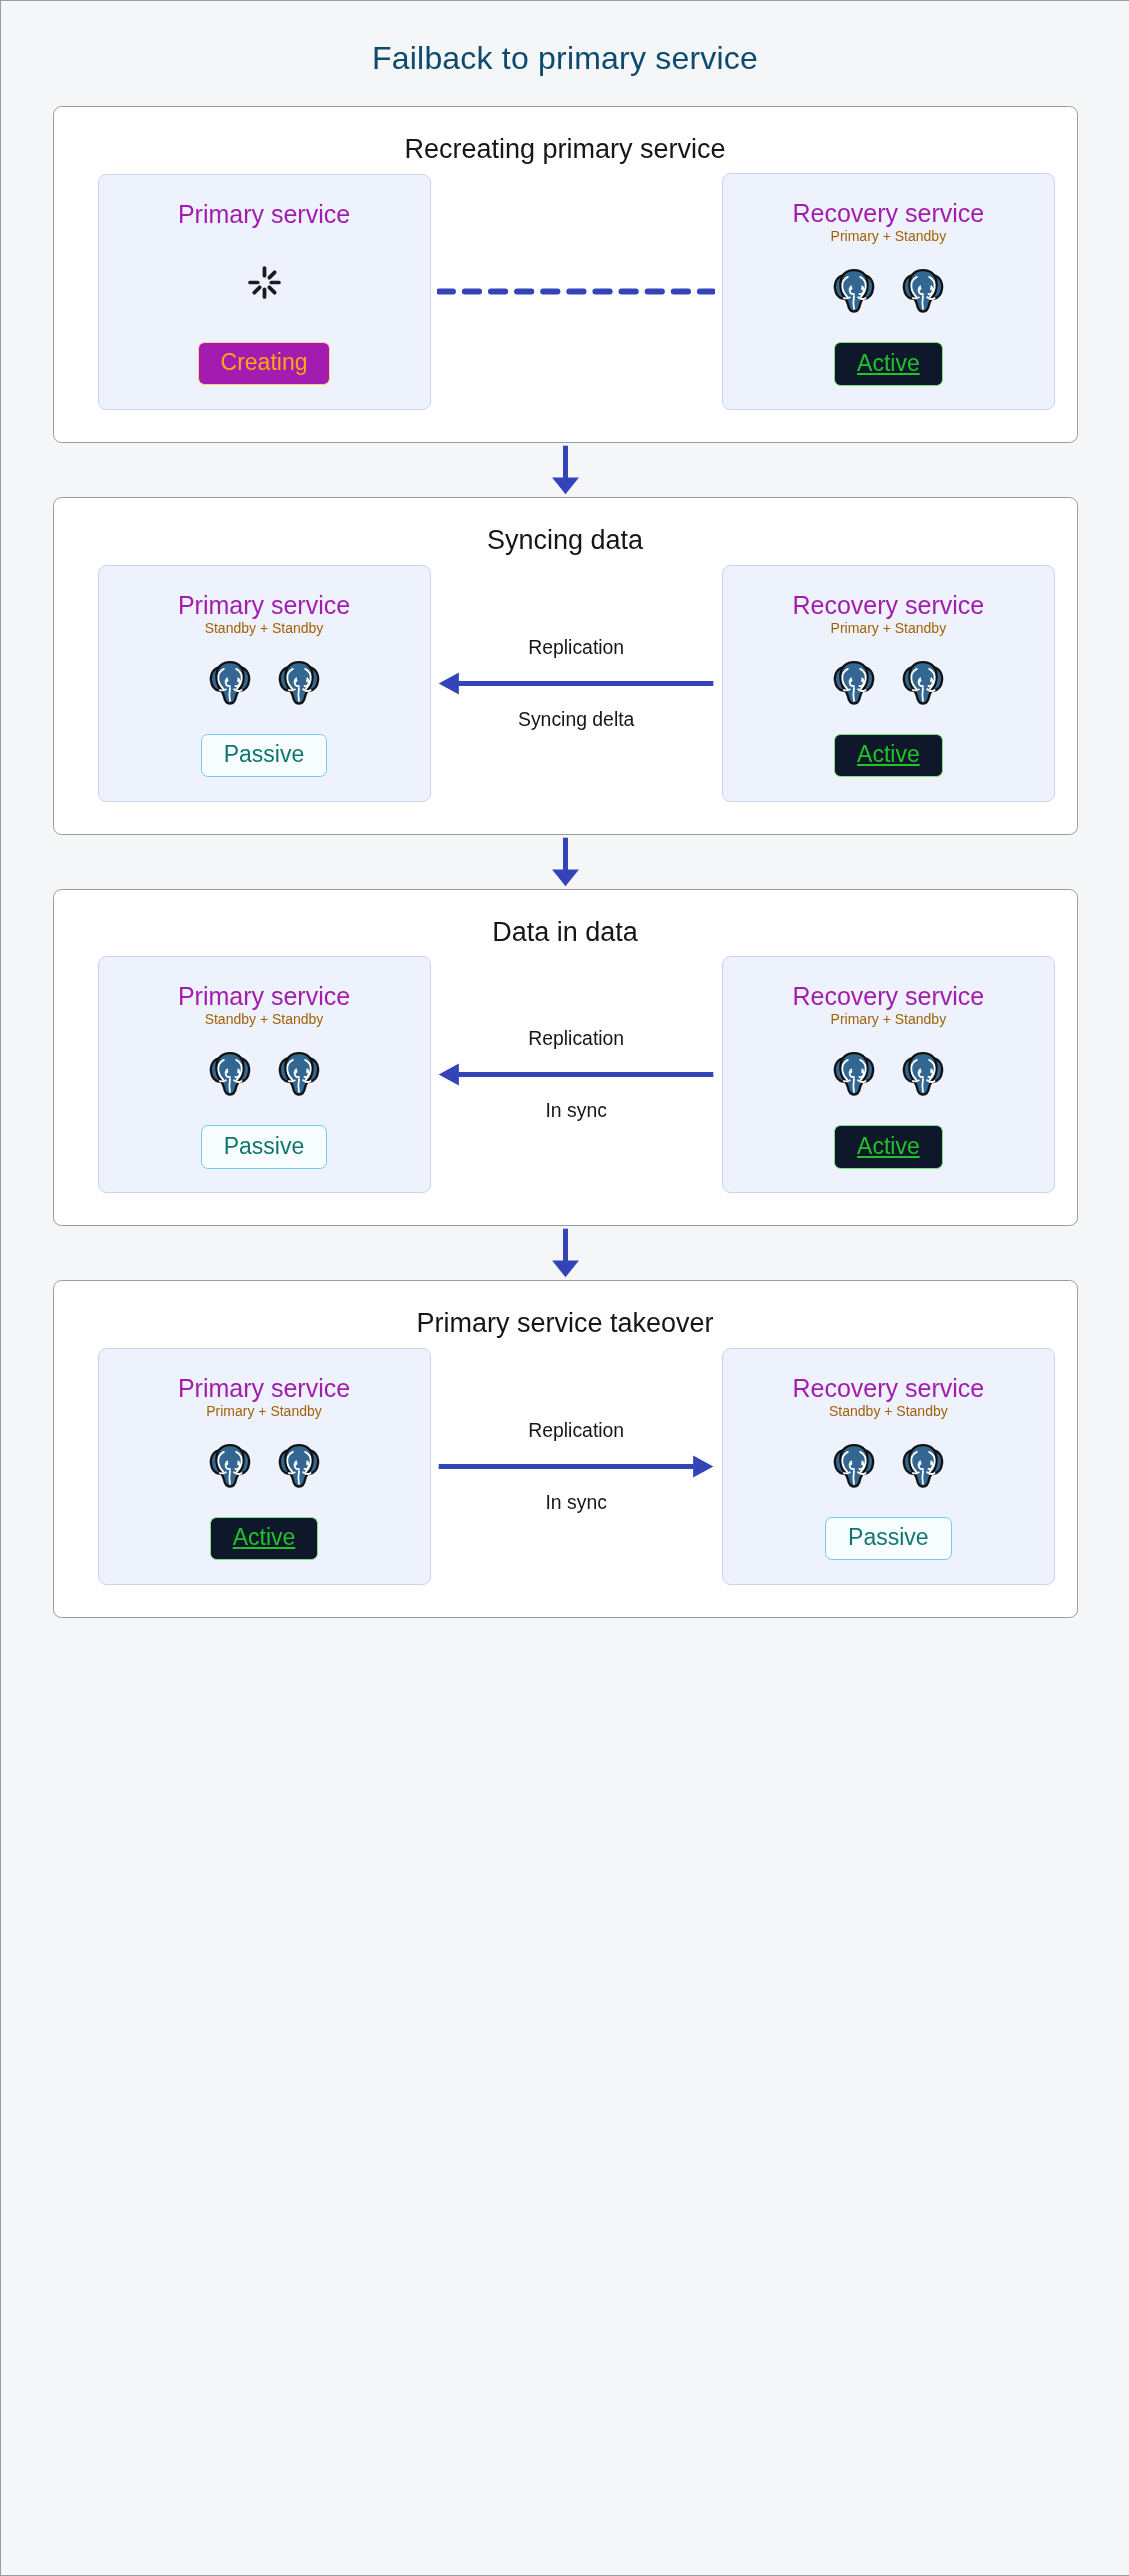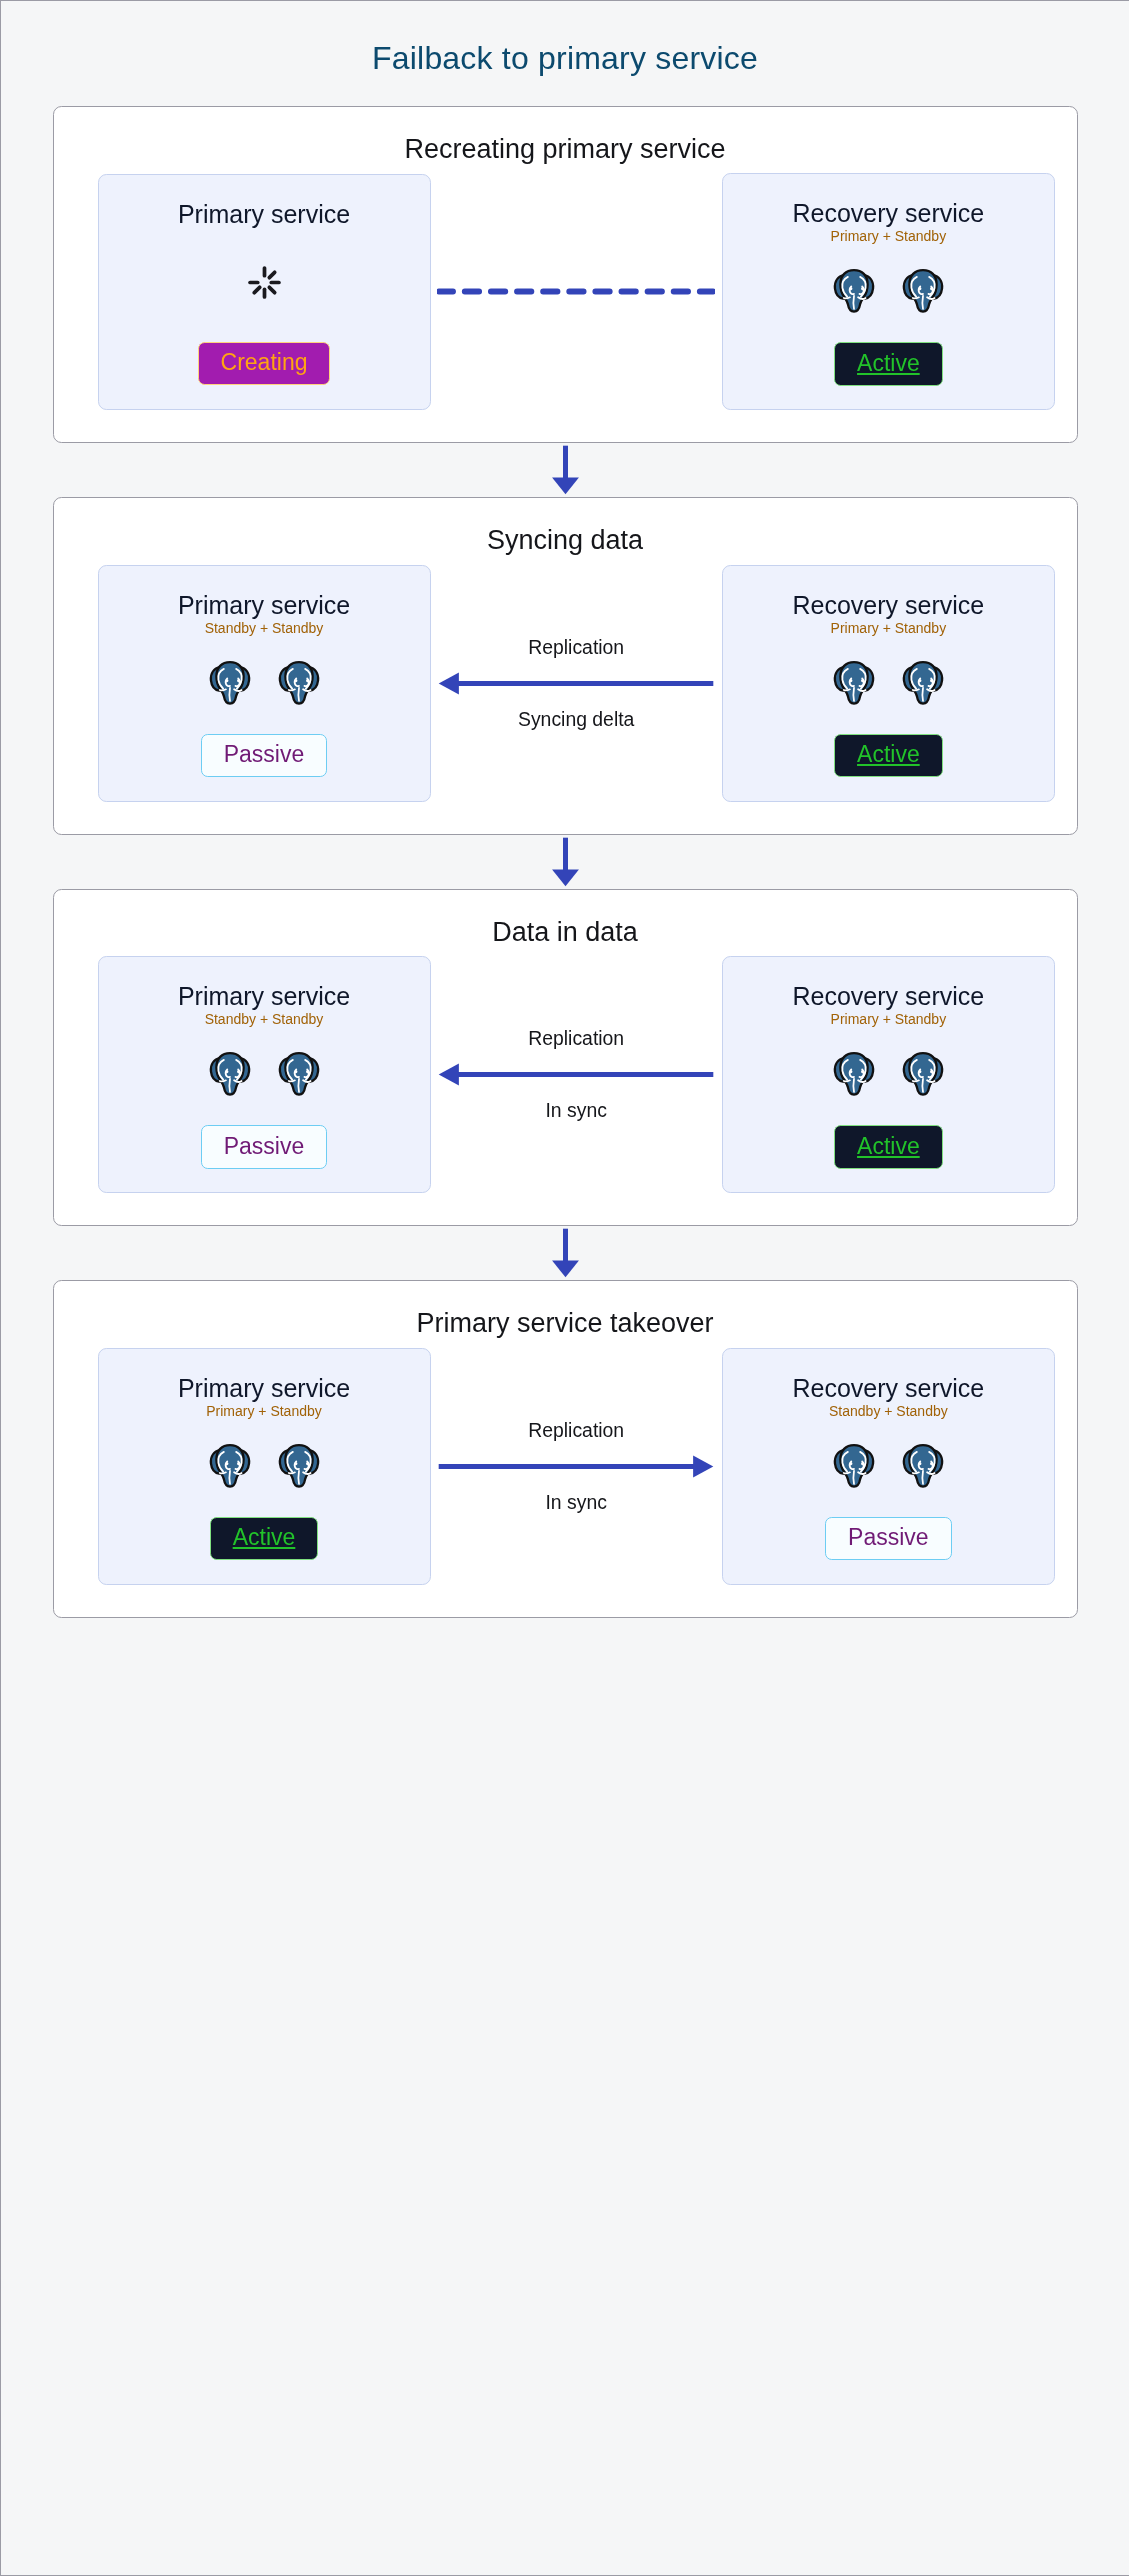--- a/index.html
+++ b/index.html
@@ -71,21 +71,21 @@
     border: 1.7px solid #c6d2ef;
     border-radius: 8.4px;
     display: flex;
     flex-direction: column;
     align-items: center;
     padding: 25px 13.5px 23.6px 13.5px;
     flex: none;
   }
   .svc-title {
     font-size: 25px;
-    color: #0f172a;
+    color: #a21caf;
     font-weight: 400;
     white-space: nowrap;
   }
   .svc-sub {
     font-size: 14px;
     color: #a16207;
     font-weight: 400;
     white-space: nowrap;
   }
 
@@ -115,21 +115,21 @@
     border: 1.7px solid #cccccc;
     font-size: 23px;
     padding: 8.4px 22px 10px 22px;
     line-height: 1;
     background: #ffffff;
     text-align: center;
     min-width: 101px;
   }
   .badge.creating { color: #ffa412; border-color: #ffd27d; background: #a21caf; }
   .badge.active   { color: #22c32a; border-color: #7fe07f; background: #0f172a; text-decoration: underline; }
-  .badge.passive  { color: #701a75; border-color: #6dcdf3; background: #f8fdff; }
+  .badge.passive  { color: #0f766e; border-color: #6dcdf3; background: #f8fdff; }
 
   
   .mid {
     flex: 1 1 auto;
     display: flex;
     flex-direction: column;
     align-items: center;
     justify-content: center;
     align-self: center;
     padding: 0 6.7px;

